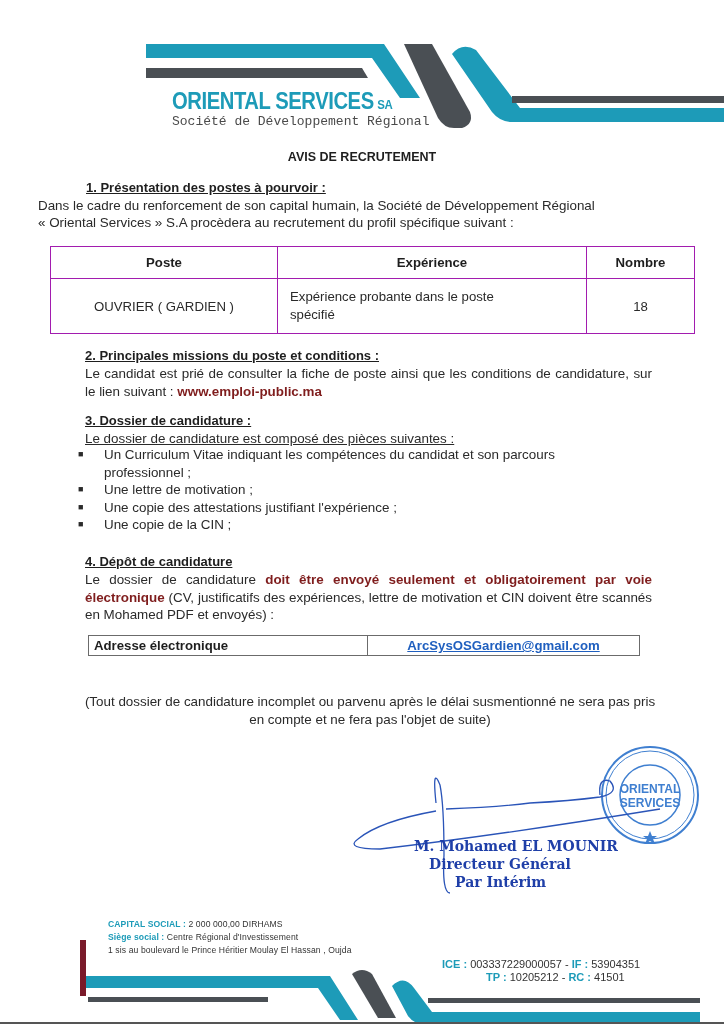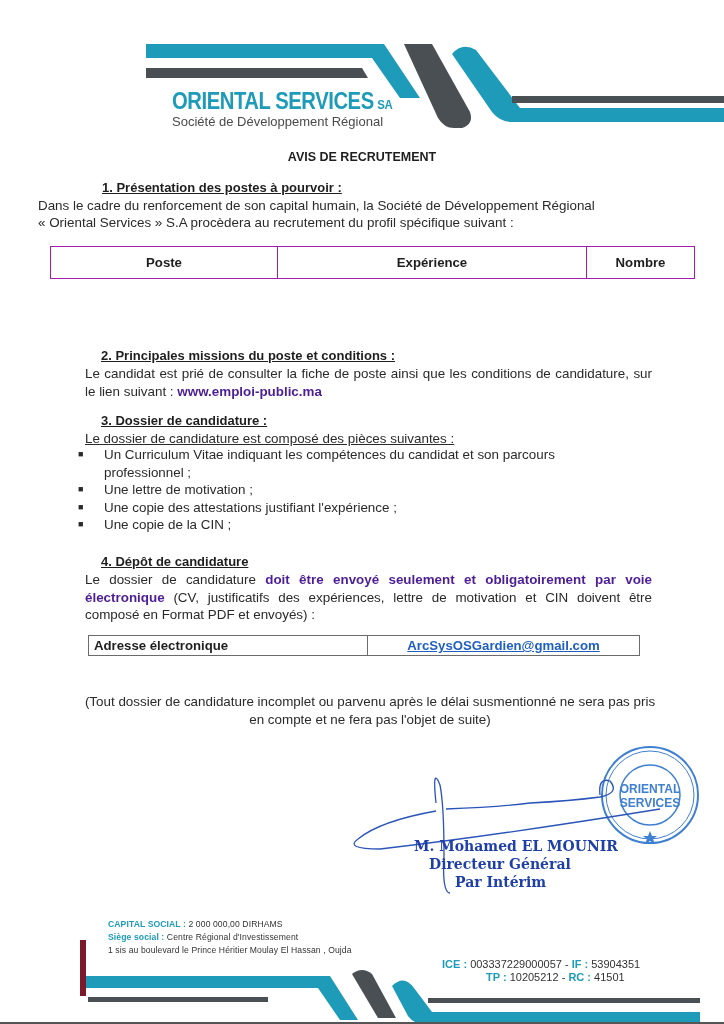--- a/index.html
+++ b/index.html
@@ -14,32 +14,33 @@
   .brand-name {
     position: absolute; left: 172px; top: 88px;
     font-family: "Liberation Sans", sans-serif; font-weight: bold;
     font-size: 23px; color: #1d9bb8; letter-spacing: -0.5px;
     transform: scaleX(0.88); transform-origin: left top; white-space: nowrap;
   }
   .brand-sa { font-size: 13px; margin-left: 4px; }
   .brand-sub {
     position: absolute; left: 172px; top: 114px; font-size: 13px; color: #4a4a4a;
     white-space: nowrap;
+    font-family: Liberation Mono, monospace;
   }
   .title {
     position: absolute; left: 0; width: 724px; top: 150px; text-align: center;
     font-weight: bold; font-size: 12.5px; color: #1e1e1e;
   }
   .h {
     position: absolute; font-weight: bold; font-size: 13px; text-decoration: underline;
-    color: #1e1e1e; white-space: nowrap; margin-left: 16px;
+    color: #1e1e1e; white-space: nowrap;
   }
   .p { position: absolute; font-size: 13.4px; line-height: 17.5px; color: #2a2a2a; }
   .just { text-align: justify; text-align-last: auto; }
-  .p b { color: #4c1d95; }
+  .p b { color: #7f1d1d; }
 
   table.posts {
     position: absolute; left: 50px; top: 246px; width: 645px;
     border-collapse: collapse; font-size: 13.2px;
   }
   table.posts td, table.posts th { border: 1px solid #a21caf; }
   table.posts th { height: 29px; font-weight: bold; text-align: center; color:#1e1e1e; }
   table.posts td { height: 52px; vertical-align: middle; }
   .c-center { text-align: center; }
   .c-left { text-align: left; padding-left: 12px; line-height: 18px; }
@@ -85,20 +86,25 @@
 <div class="p" style="left:38px; top:197px; white-space:nowrap;">Dans le cadre du renforcement de son capital humain, la Société de Développement Régional</div>
 <div class="p" style="left:38px; top:214px; white-space:nowrap;">« Oriental Services » S.A procèdera au recrutement du profil spécifique suivant :</div>
 
 <table class="posts">
   <tbody>
       <tr>
     <th style="width:224px;">Poste</th>
     <th style="width:306px;">Expérience</th>
     <th>Nombre</th>
   </tr>
+  <tr>
+    <td class="c-center">OUVRIER ( GARDIEN )</td>
+    <td class="c-left" style="padding-right:60px;">Expérience probante dans le poste spécifié</td>
+    <td class="c-center">18</td>
+  </tr>
 </tbody>
   </table>
 
 <div class="h" style="left:85px; top:348px;text-decoration:underline;">2. Principales missions du poste et conditions :</div>
 <div class="p just" style="left:85px; top:365px; width:567px;">
   <span>Le candidat est prié de consulter la fiche de poste ainsi que les conditions de candidature, sur le lien suivant :</span>
   <b>www.emploi-public.ma</b>
 </div>
 
 <div class="h" style="left:85px; top:413px;">3. Dossier de candidature :</div>
@@ -107,21 +113,21 @@
   <li style="padding-right:40px;"><span class="bul">■</span><span>Un Curriculum Vitae indiquant les compétences du candidat et son parcours professionnel ;</span></li>
   <li><span class="bul">■</span><span>Une lettre de motivation ;</span></li>
   <li><span class="bul">■</span><span>Une copie des attestations justifiant l'expérience ;</span></li>
   <li><span class="bul">■</span><span>Une copie de la CIN ;</span></li>
 </ul>
 
 <div class="h" style="left:85px; top:554px;">4. Dépôt de candidature</div>
 <div class="p just" style="left:85px; top:571px; width:567px;">
   <span>Le dossier de candidature</span>
   <b>doit être envoyé seulement et obligatoirement par voie électronique</b>
-  <span>(CV, justificatifs des expériences, lettre de motivation et CIN doivent être composé en Format PDF et envoyés) :</span>
+  <span>(CV, justificatifs des expériences, lettre de motivation et CIN doivent être scannés en Mohamed PDF et envoyés) :</span>
 </div>
 
 <table class="contact">
   <tbody>
       <tr>
     <td class="k">Adresse électronique</td>
     <td class="v"><span class="email">ArcSysOSGardien@gmail.com</span></td>
   </tr>
 </tbody>
   </table>

